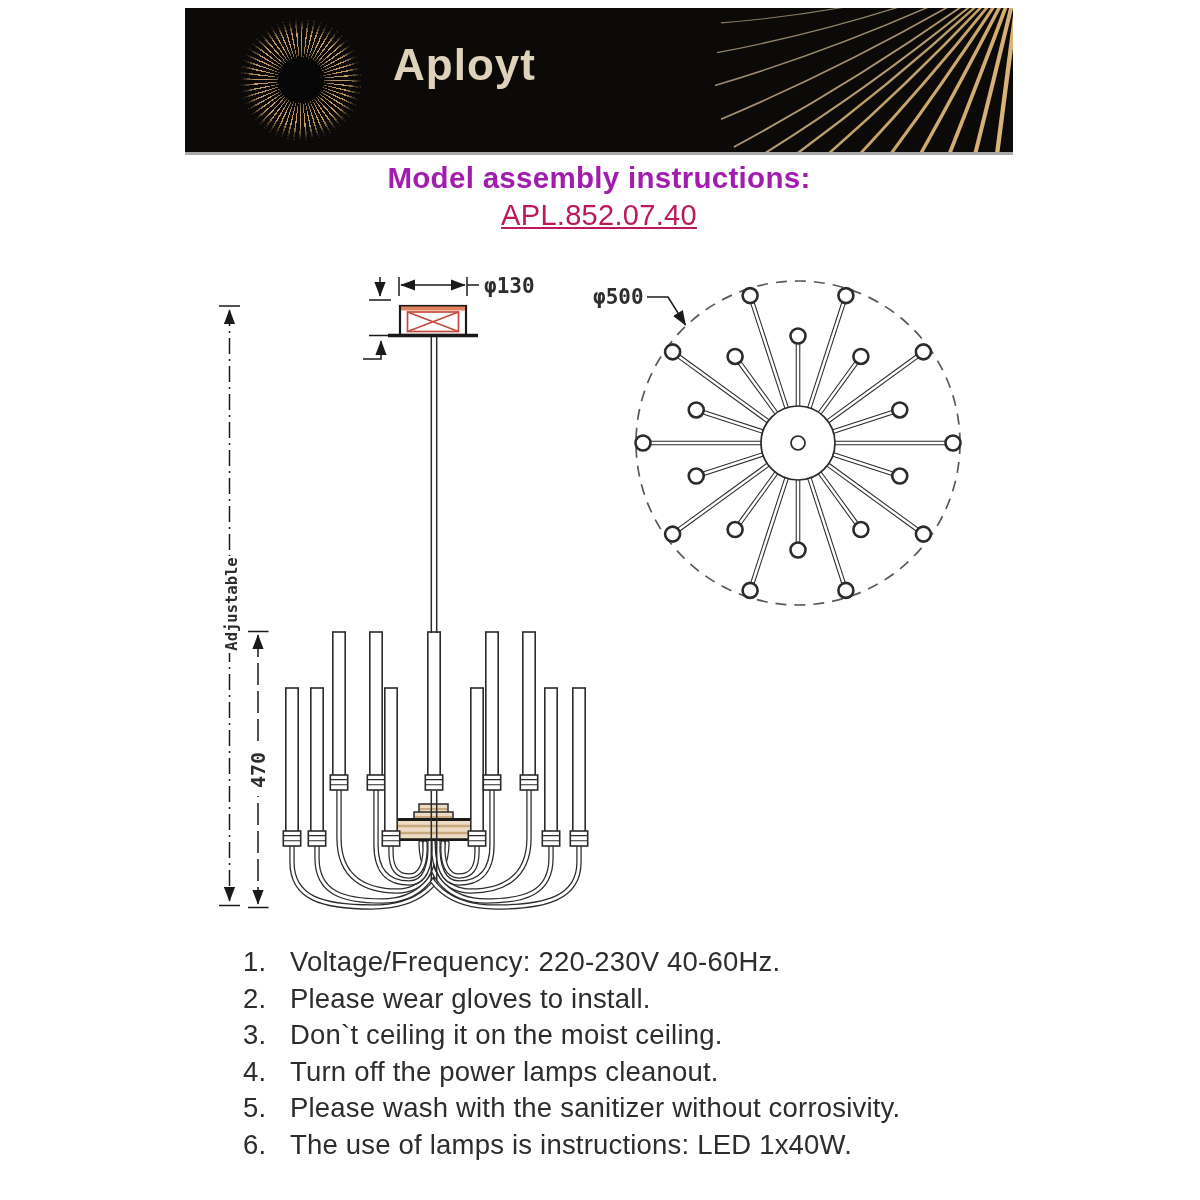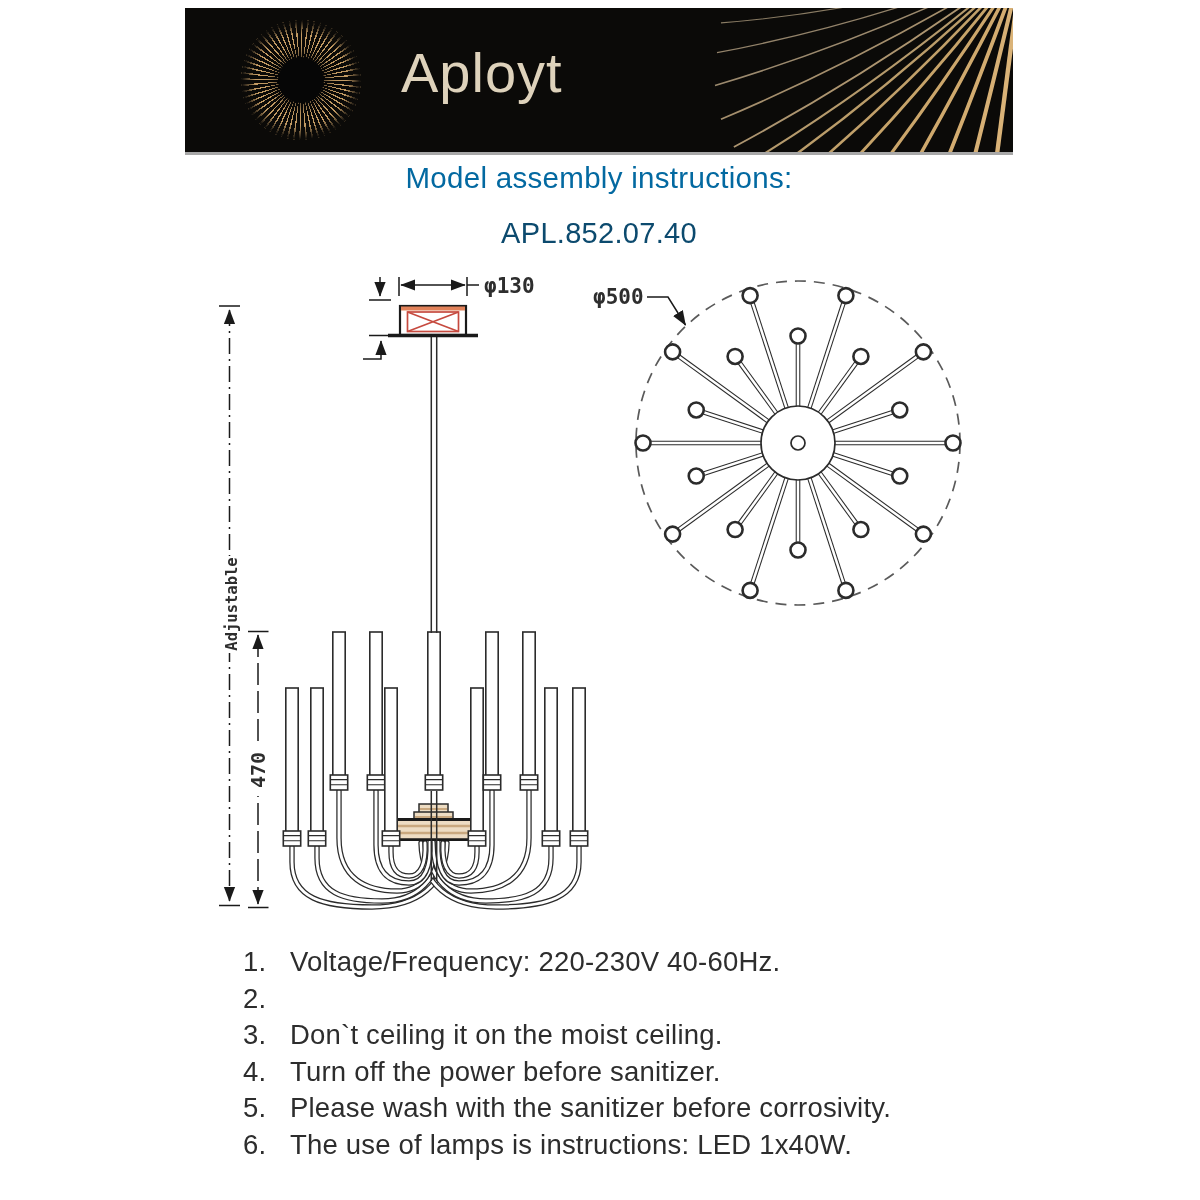--- a/index.html
+++ b/index.html
@@ -14,28 +14,28 @@
 
   
   .banner{position:absolute;left:185px;top:8px;width:828px;height:144px;
           background:var(--banner-bg);border-bottom:3px solid #a8a8a8;overflow:hidden;}
   .burst{position:absolute;left:56px;top:12px;width:120px;height:120px;border-radius:50%;
          background:repeating-conic-gradient(from 0deg,#c29a63 0deg 1.7deg,rgba(0,0,0,0) 1.7deg 6deg);}
   .burst-fade{position:absolute;inset:0;border-radius:50%;
          background:radial-gradient(circle closest-side,rgba(11,10,8,0) 0 76%,#0b0a08 99%);}
   .burst-core{position:absolute;left:50%;top:50%;width:46px;height:46px;transform:translate(-50%,-50%);
          border-radius:50%;background:#060606;box-shadow:0 0 10px 5px rgba(6,6,6,.55);}
-  .brand{position:absolute;left:208px;top:32px;font-size:56px;font-weight:400;
-         color:#ded2bb;letter-spacing:1px;margin-left:8px;}
+  .brand{position:absolute;left:208px;top:32px;font-size:44px;font-weight:700;
+         color:#ded2bb;letter-spacing:1px;}
   .fan{position:absolute;right:0;top:0;width:305px;height:144px;}
 
   
   .title-block{position:absolute;left:185px;top:161px;width:828px;text-align:center;}
-  .t1{font-size:29.5px;color:#0369a1;letter-spacing:.3px;}
-  .t2{font-size:29px;color:#0c4a6e;margin-top:22px;letter-spacing:.3px;}
+  .t1{font-size:29.5px;color:#a21caf;letter-spacing:.3px;font-weight:bold;}
+  .t2{font-size:29px;color:#be185d;margin-top:4px;letter-spacing:.3px;text-decoration:underline;}
 
   
   .diagram{position:absolute;left:0;top:0;width:1200px;height:1200px;}
   .thin{stroke:#2b2b2b;stroke-width:1.5;fill:none;}
   .dim{stroke:#1a1a1a;stroke-width:1.5;fill:none;}
   .tube-d{stroke:#2b2b2b;stroke-width:5.4;fill:none;stroke-linecap:round;}
   .tube-w{stroke:#ffffff;stroke-width:2.9;fill:none;stroke-linecap:round;}
   .dimtxt{font-family:"DejaVu Sans Mono","Liberation Mono",monospace;font-weight:700;fill:#2e2e2e;}
 
   
@@ -251,30 +251,31 @@
   </g>
 </svg>
 
 <ol class="instructions">
   <li class="ins">
     <span class="num">1.</span>
     <span class="txt">Voltage/Frequency: 220-230V 40-60Hz.</span>
   </li>
   <li class="ins">
     <span class="num">2.</span>
+    <span class="txt">Please wear gloves to install.</span>
   </li>
   <li class="ins">
     <span class="num">3.</span>
     <span class="txt">Don`t ceiling it on the moist ceiling.</span>
   </li>
   <li class="ins">
     <span class="num">4.</span>
-    <span class="txt">Turn off the power before sanitizer.</span>
+    <span class="txt">Turn off the power lamps cleanout.</span>
   </li>
   <li class="ins">
     <span class="num">5.</span>
-    <span class="txt">Please wash with the sanitizer before corrosivity.</span>
+    <span class="txt">Please wash with the sanitizer without corrosivity.</span>
   </li>
   <li class="ins">
     <span class="num">6.</span>
     <span class="txt">The use of lamps is instructions: LED 1x40W.</span>
   </li>
 </ol>
 
 </body></html>

